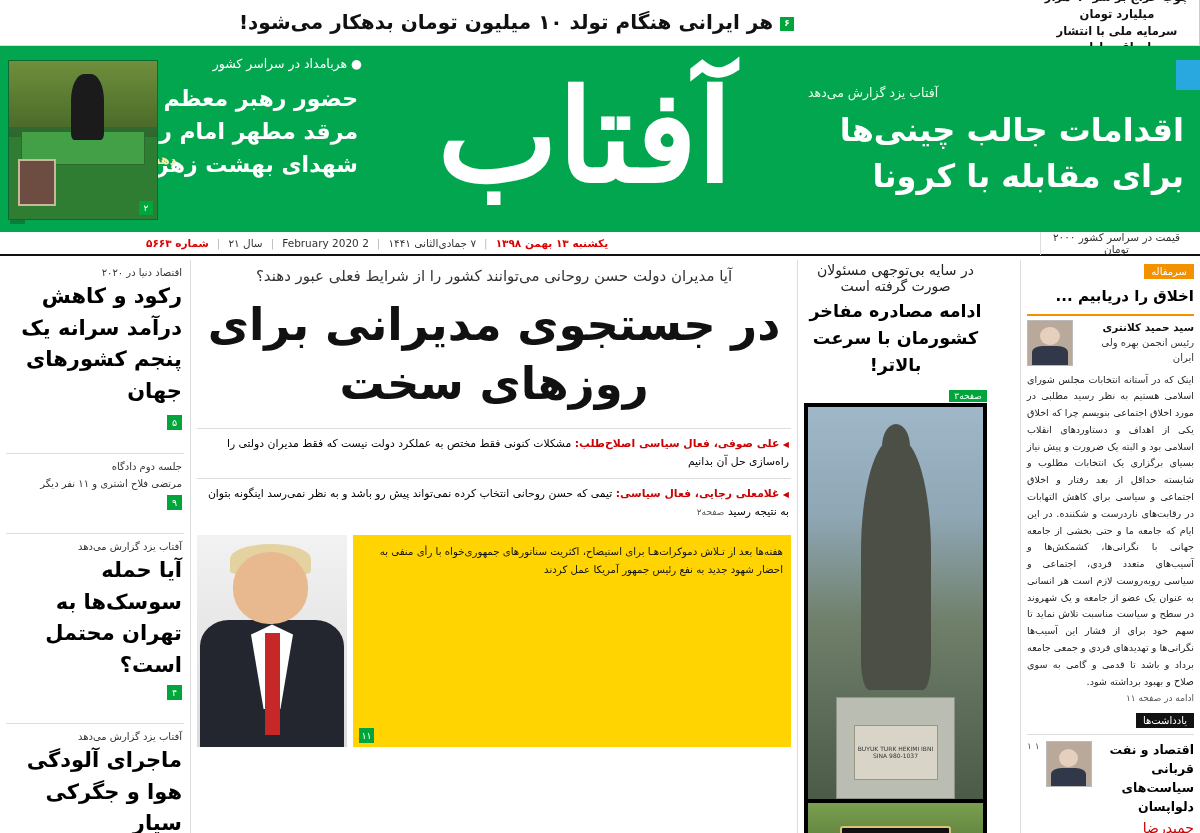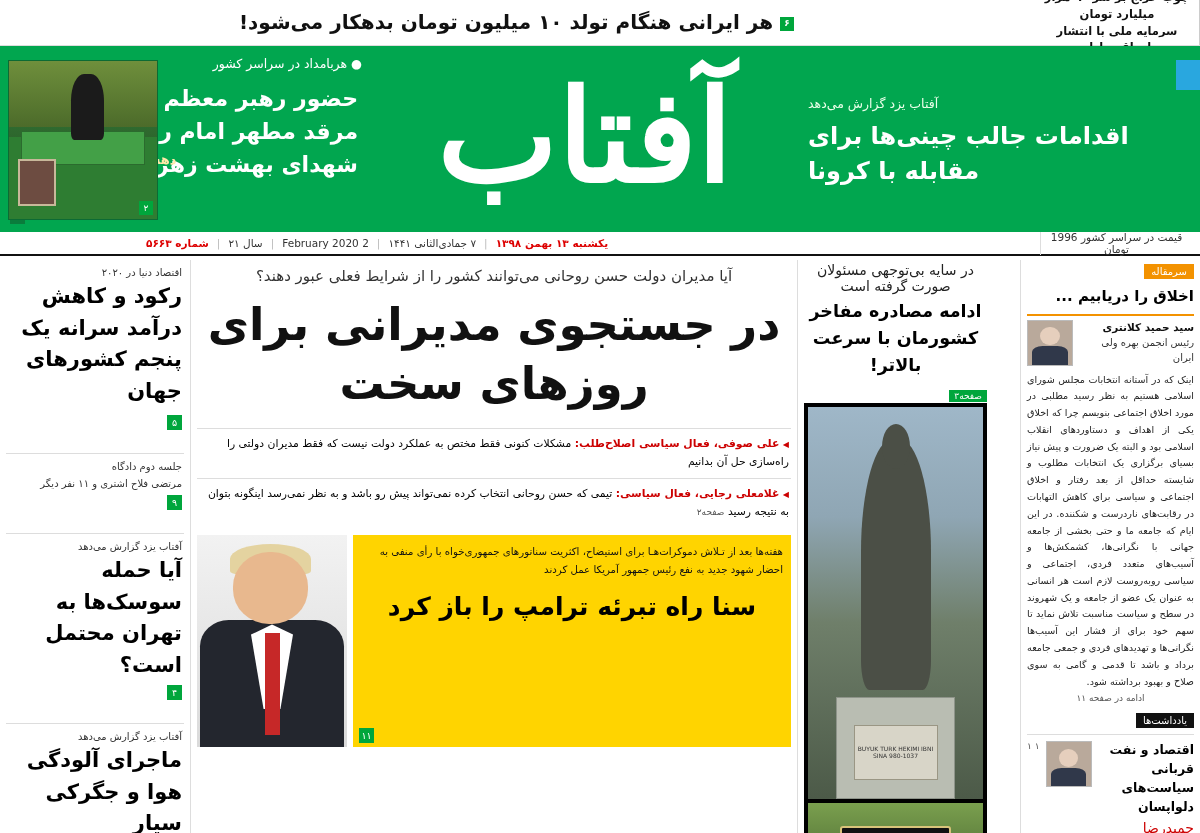--- a/index.html
+++ b/index.html
@@ -43,21 +43,21 @@
   .masthead {
     height: 186px; background: #01a64f; position: relative;
     display: flex; align-items: stretch; color: #fff;
   }
   .mh-right {
     flex: 0 0 400px; padding: 14px 16px 8px 8px;
     display: flex; flex-direction: column; justify-content: center;
   }
   .mh-kicker { font-size: 12.5px; text-align: left; margin-bottom: 8px; color:#eaffe9; }
   .mh-title {
-    font-size: 24px; font-weight: bold; line-height: 1.42; text-align: left;
+    font-size: 32px; font-weight: bold; line-height: 1.42; text-align: right;
     letter-spacing: -0.5px;
   }
   .mh-center {
     flex: 1; position: relative; display: flex; align-items: center; justify-content: center;
   }
   .logo-word {
     font-family: "DejaVu Serif", "Liberation Serif", serif;
     font-size: 128px; font-weight: bold; color: #ffffff; line-height: 1;
     margin-top: -6px;
   }
@@ -128,21 +128,21 @@
   .op-auth { border-top: 2px solid #f39200; padding-top: 4px; display:flex; gap:6px; align-items:flex-start;}
   .op-auth-txt { font-size: 10px; color: #333; line-height: 1.5; flex:1;}
   .op-auth-txt b { color: #111; font-size: 10.5px; }
   .avatar {
     width: 46px; height: 46px; background:#b9a99b;
     border: 1px solid #bbb; position: relative; overflow:hidden; flex:0 0 46px;
   }
   .avatar .head { position:absolute; left:28%; top:14%; width:44%; height:42%; border-radius:50%; background:#e6cfbd; }
   .avatar .body { position:absolute; left:10%; top:58%; width:80%; height:46%; background:#30384a; border-radius:30% 30% 0 0;}
   .op-body { font-size: 9.6px; line-height: 1.75; text-align: justify; color: #222; margin-top: 6px; }
-  .op-more { font-size: 9px; color: #555; text-align: center; margin-top: 3px; }
+  .op-more { font-size: 9px; color: #555; text-align: right; margin-top: 3px; }
 
   .sec-tag {
     display: inline-block; background: #111; color: #fff; font-size: 10px;
     padding: 2px 7px; margin: 10px 0 6px;
   }
   .memo { border-top: 1px solid #ddd; padding: 6px 0; display: flex; gap: 6px; align-items: flex-start; }
   .memo-txt { flex: 1; }
   .memo-title { font-size: 12.5px; font-weight: bold; line-height: 1.5; }
   .memo-auth { font-size: 14px; color: #c00; margin-top: 4px; }
   .memo-n { font-size: 9px; color:#555; }
@@ -259,21 +259,21 @@
         <div class="carpet"></div>
         <div class="table"></div>
         <div class="figure"></div>
         <div class="frame"></div>
         <div class="badge">۲</div>
       </div>
     </div>
   </div>
 
   <div class="datebar">
-    <div class="price">قیمت در سراسر کشور 1996 تومان</div>
+    <div class="price">قیمت در سراسر کشور ۲۰۰۰ تومان</div>
     <div class="spacer"></div>
     <div class="dates">
       <span class="red">یکشنبه ۱۳ بهمن ۱۳۹۸</span>
       <span class="sep">|</span>
       <span>۷ جمادی‌الثانی ۱۴۴۱</span>
       <span class="sep">|</span>
       <span>2 February 2020</span>
       <span class="sep">|</span>
       <span>سال ۲۱</span>
       <span class="sep">|</span>
@@ -350,21 +350,20 @@
       <div class="bullet">
         <span class="tri">◀</span>
         <span class="who">غلامعلی رجایی، فعال سیاسی:</span>
         <span>تیمی که حسن روحانی انتخاب کرده نمی‌تواند پیش رو باشد و به نظر نمی‌رسد اینگونه بتوان به نتیجه رسید</span>
         <span class="pg">صفحه۲</span>
       </div>
 
       <div class="lower">
         <div class="yellowbox">
           <div class="small">هفته‌ها بعد از تـلاش دموکرات‌هـا برای استیضاح، اکثریت سناتورهای جمهوری‌خواه با رأی منفی به احضار شهود جدید به نفع رئیس جمهور آمریکا عمل کردند</div>
-          <div class="big">سنا راه تبرئه ترامپ را باز کرد</div>
           <div class="badge">۱۱</div>
         </div>
         <div class="trump">
           <div class="suit"></div>
           <div class="shirt"></div>
           <div class="tie"></div>
           <div class="hair"></div>
           <div class="head"></div>
         </div>
       </div>

